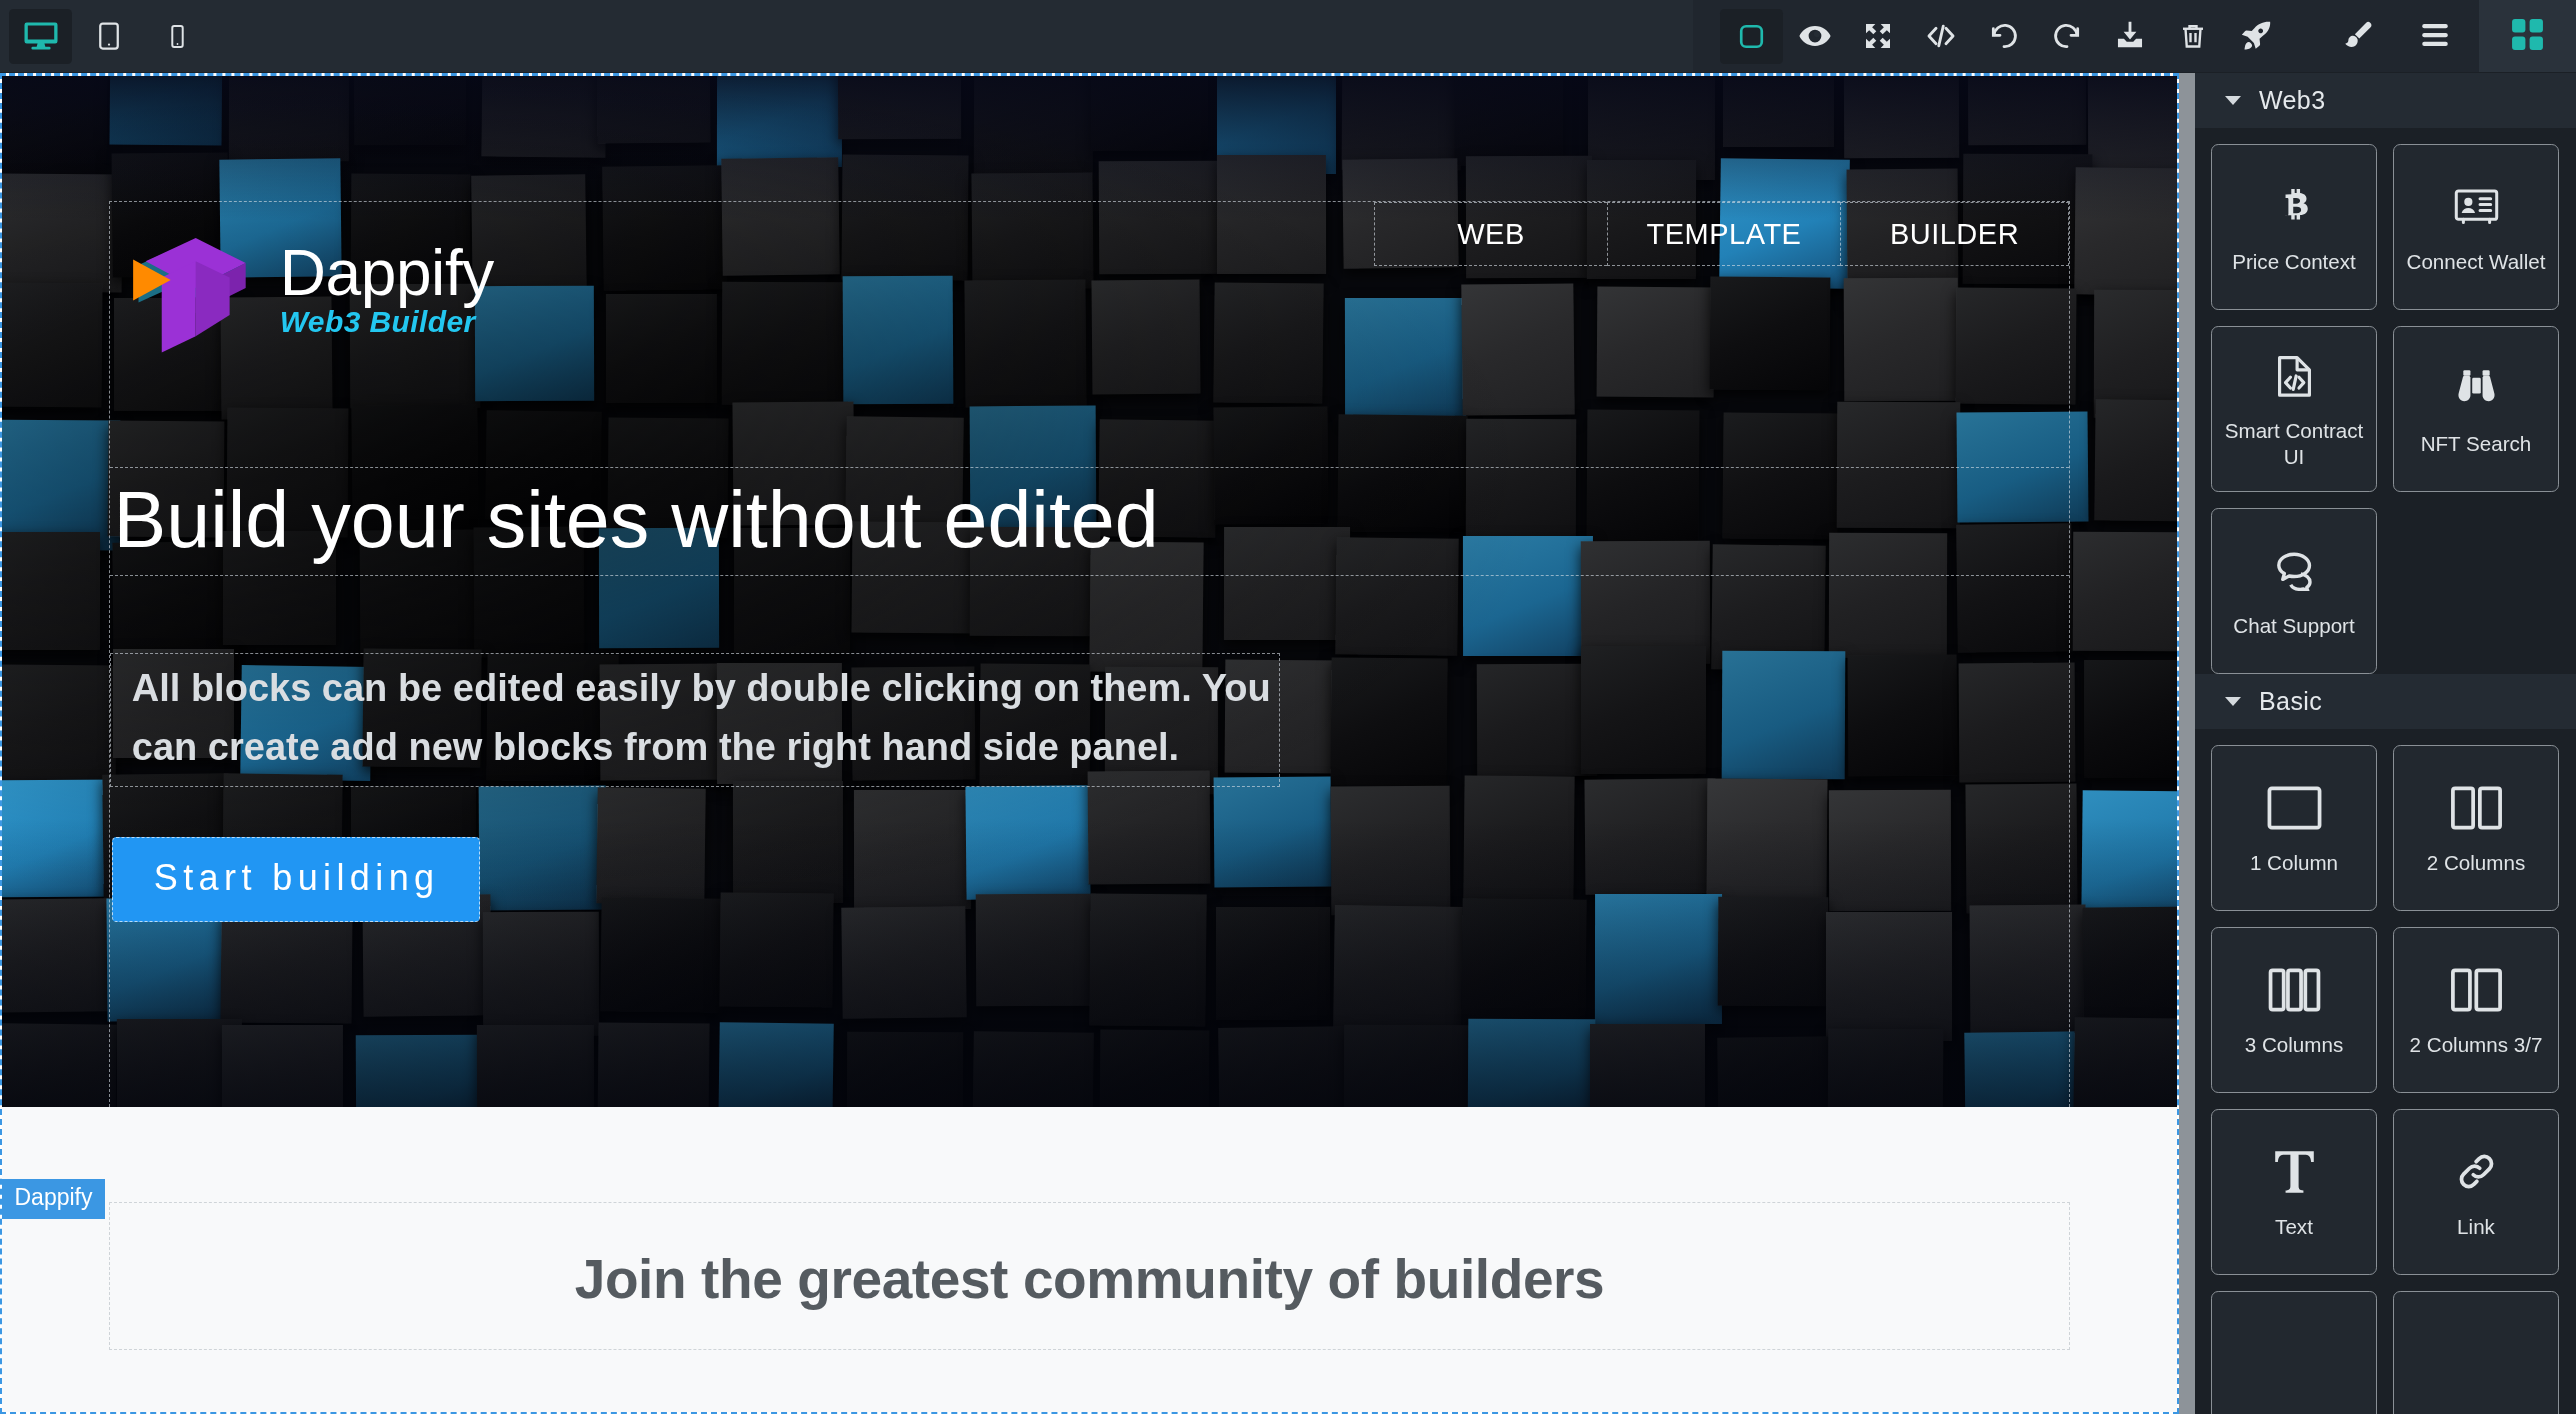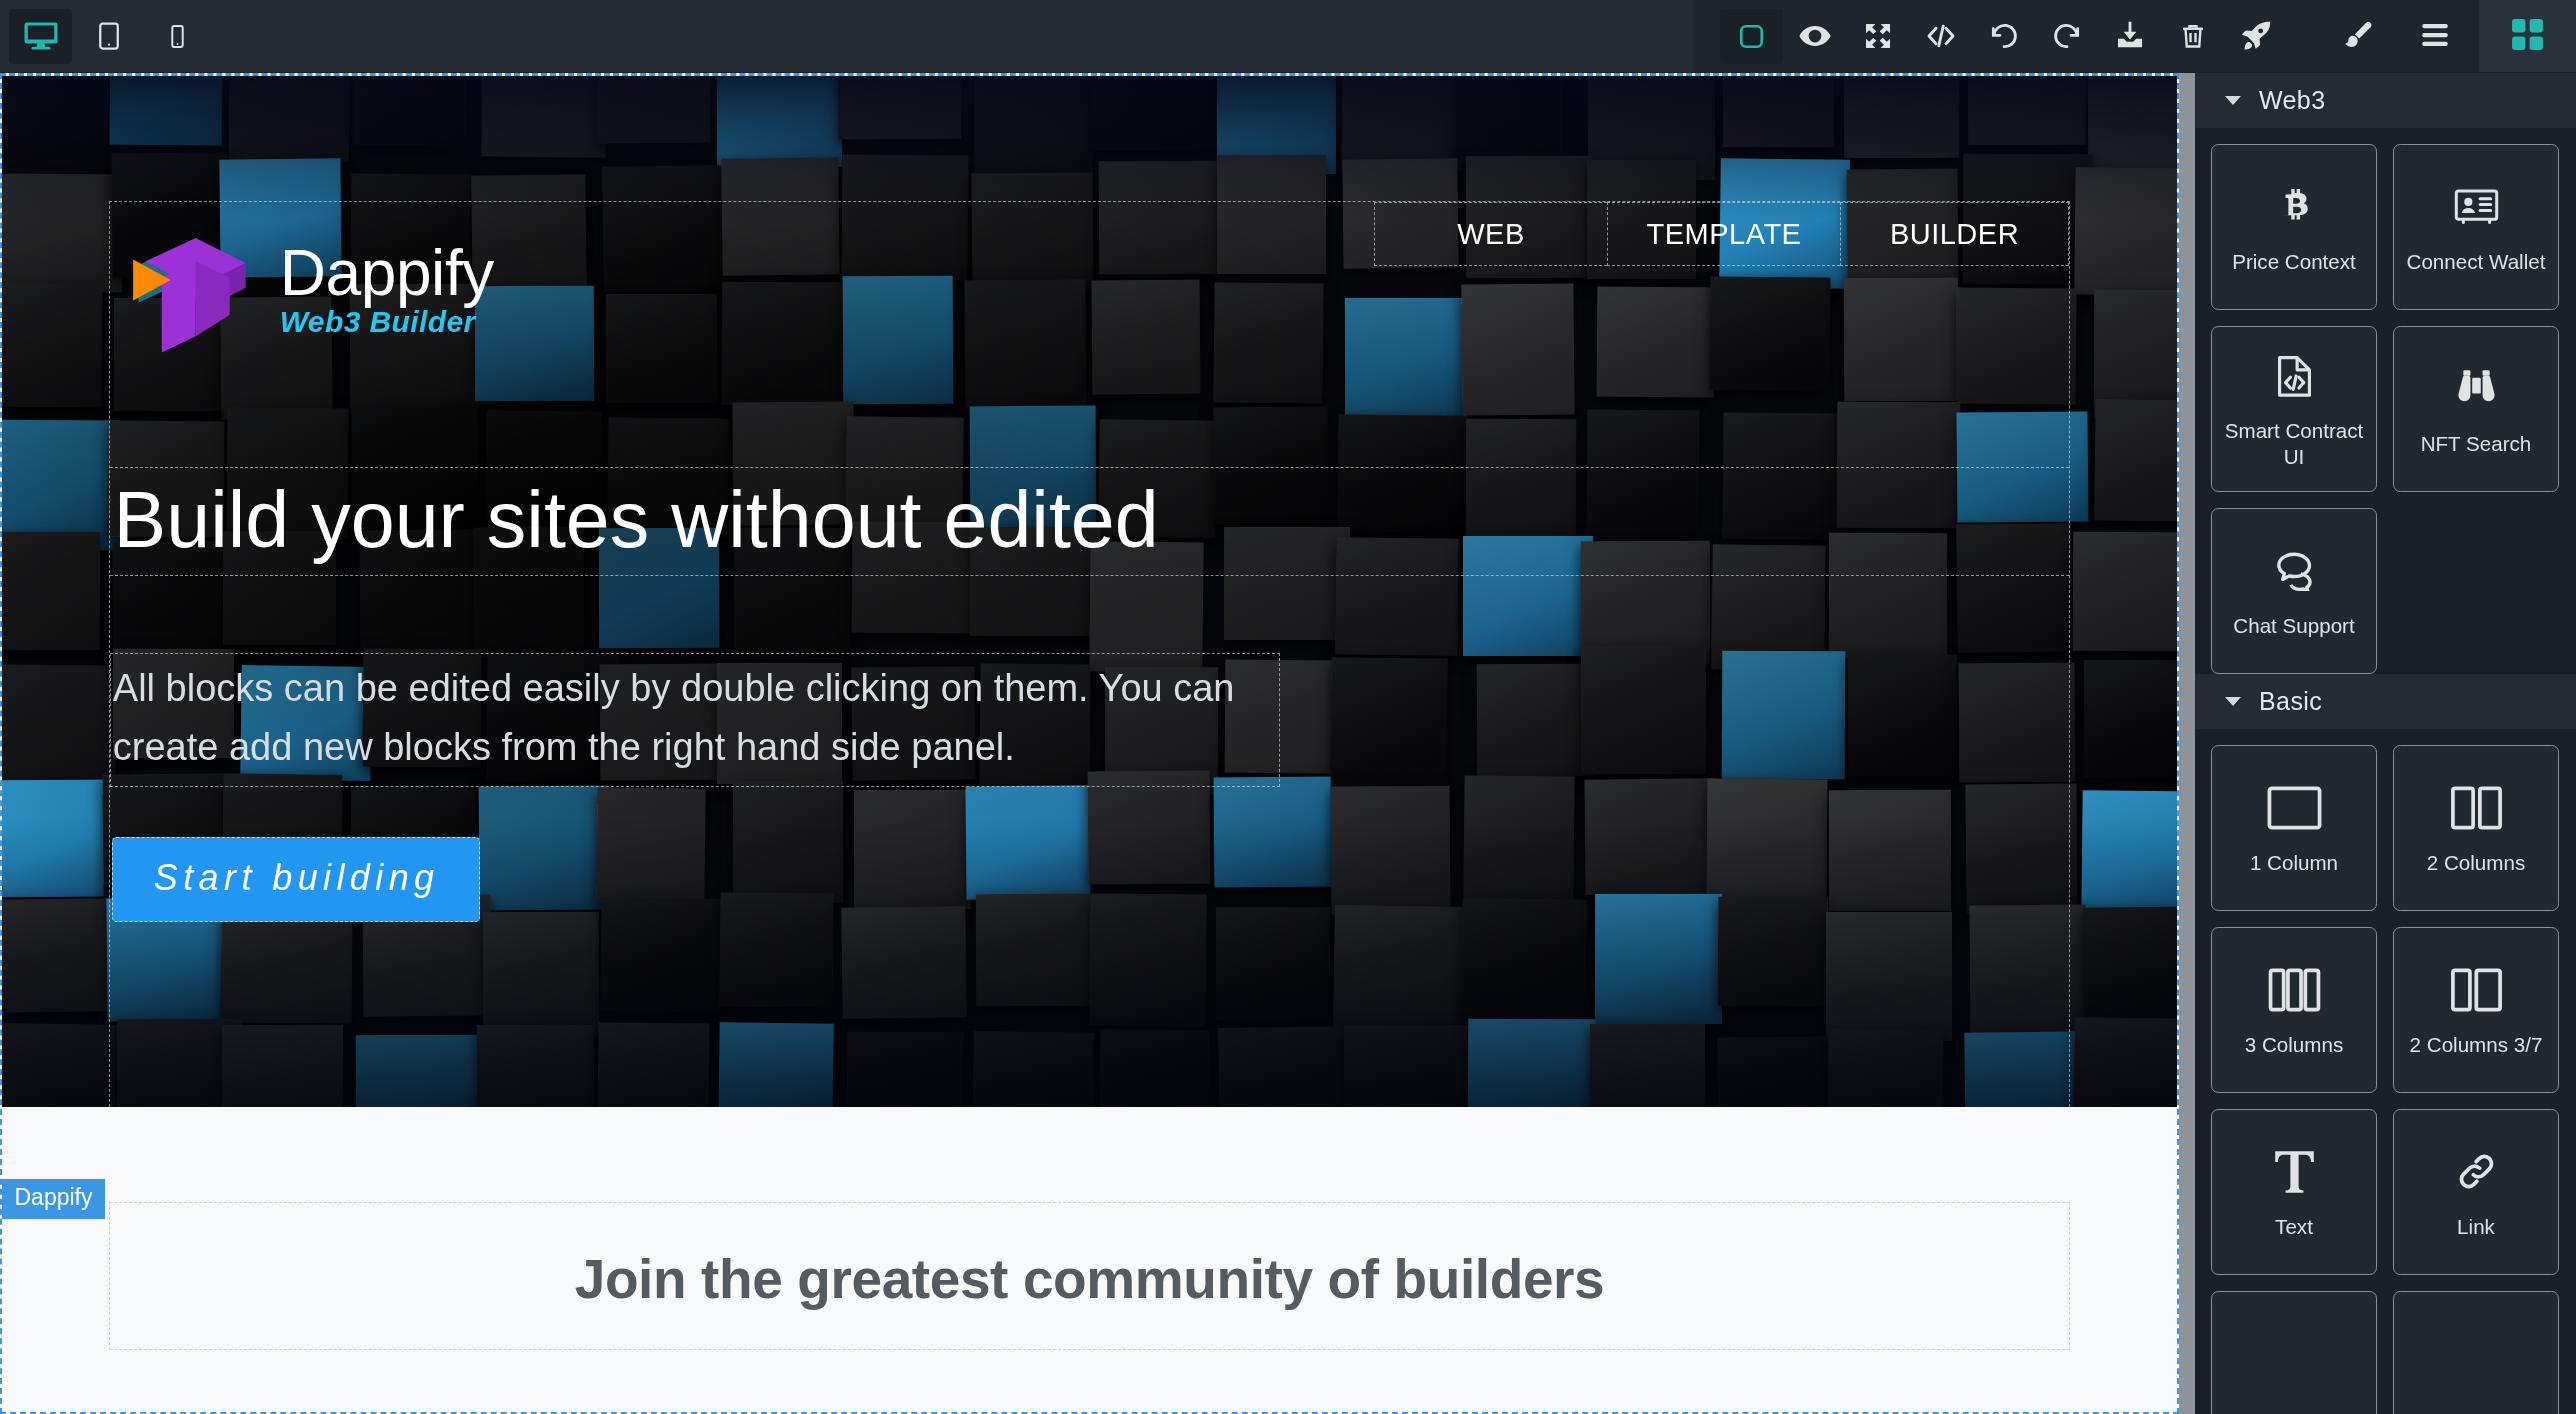--- a/index.html
+++ b/index.html
@@ -120,23 +120,23 @@
   .hero-h1 {
     color: #fff; font-size: 79px; font-weight: 400; line-height: 1.08;
     padding-left: 3.6px; white-space: nowrap;
   }
   .hero-p-box {
     margin-top: 77px; width: 1170px;
     border: 0.9px dashed rgba(215,222,230,.62);
     padding: 5.4px 0 9px 1.8px;
   }
   .hero-p {
-    color: #d9dde1; font-size: 38px; line-height: 1.55; font-weight: 400;
-  }
-  .hero-btn-row { margin-top: 50px; padding-left: 1.8px; font-style: italic; }
+    color: #d9dde1; font-size: 38px; line-height: 1.55; font-weight: 700; padding-left: 19px;
+  }
+  .hero-btn-row { margin-top: 50px; padding-left: 1.8px; }
   .hero-btn {
     display: inline-block;
     background: #2196f3;
     color: #fff; font-size: 36px; letter-spacing: 5.4px;
     padding: 19.7px 39px 21.5px 41px;
     border: 0.9px dashed rgba(235,242,248,.75);
     border-radius: 4.5px; cursor: pointer;
   }
 
   

